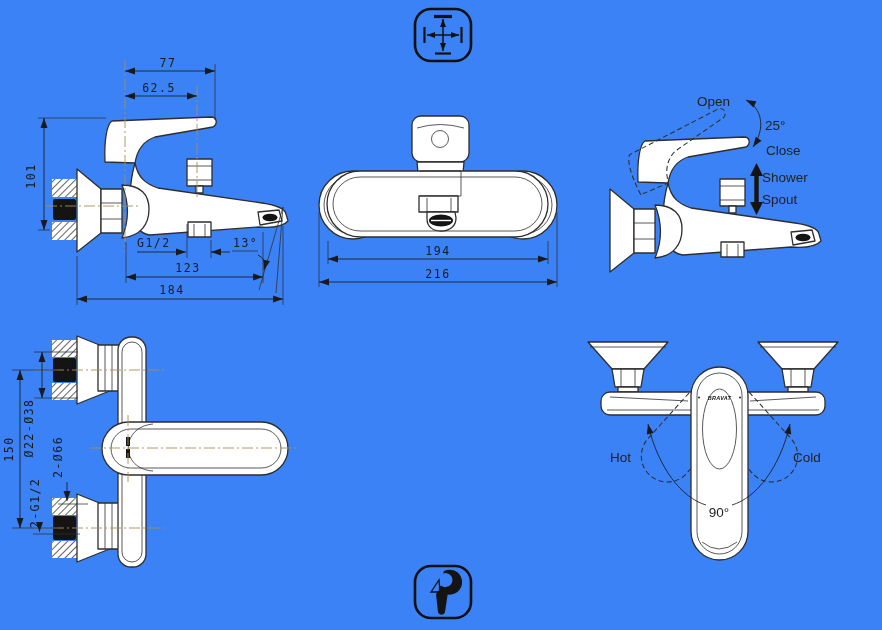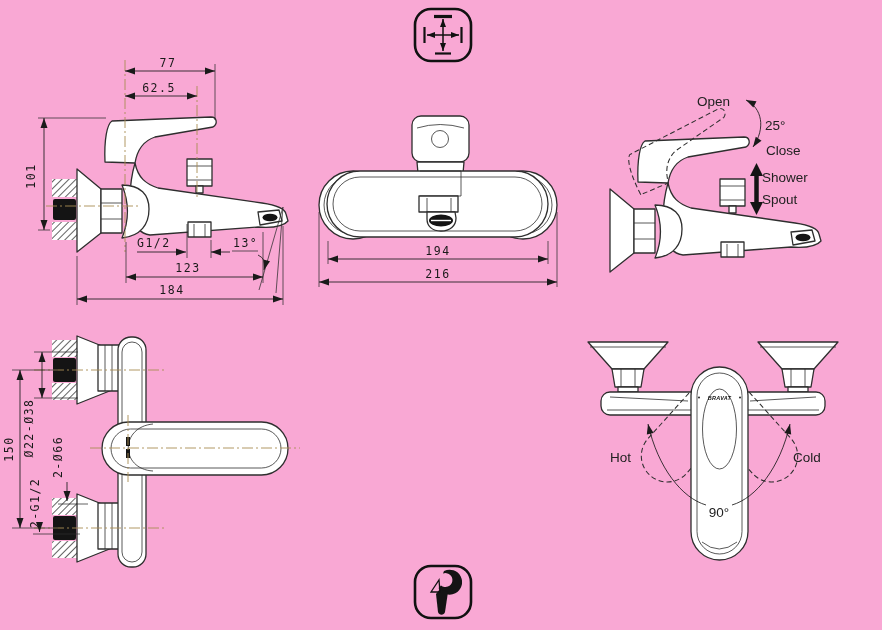--- a/index.html
+++ b/index.html
@@ -1,16 +1,16 @@
 <!DOCTYPE html>
 <html><head>
 <meta charset="utf-8">
 <style>
   html,body{margin:0;padding:0;background:#fff;}
-  #canvas{position:relative;width:882px;height:630px;background:#f9a8d4;overflow:hidden;
+  #canvas{position:relative;width:882px;height:630px;background:#3b82f6;overflow:hidden;
           font-family:"Liberation Sans",sans-serif;}
   svg{position:absolute;left:0;top:0;}
   .part{fill:#ffffff;stroke:#2e2e2e;stroke-width:1.3;stroke-linejoin:round;}
   .inner{fill:none;stroke:#2e2e2e;stroke-width:0.8;}
   .ext{fill:none;stroke:#2e2e2e;stroke-width:0.75;}
   .dim{fill:none;stroke:#1a1a1a;stroke-width:0.85;}
   .cl{fill:none;stroke:#a88d52;stroke-width:0.9;stroke-dasharray:11 3 2 3;}
   .dashed{fill:none;stroke:#2e2e2e;stroke-width:1.05;stroke-dasharray:5 3;}
   .blk{fill:#141414;stroke:none;}
   .dimtxt{font-family:"DejaVu Sans Mono",monospace;font-size:11.5px;letter-spacing:1.5px;

